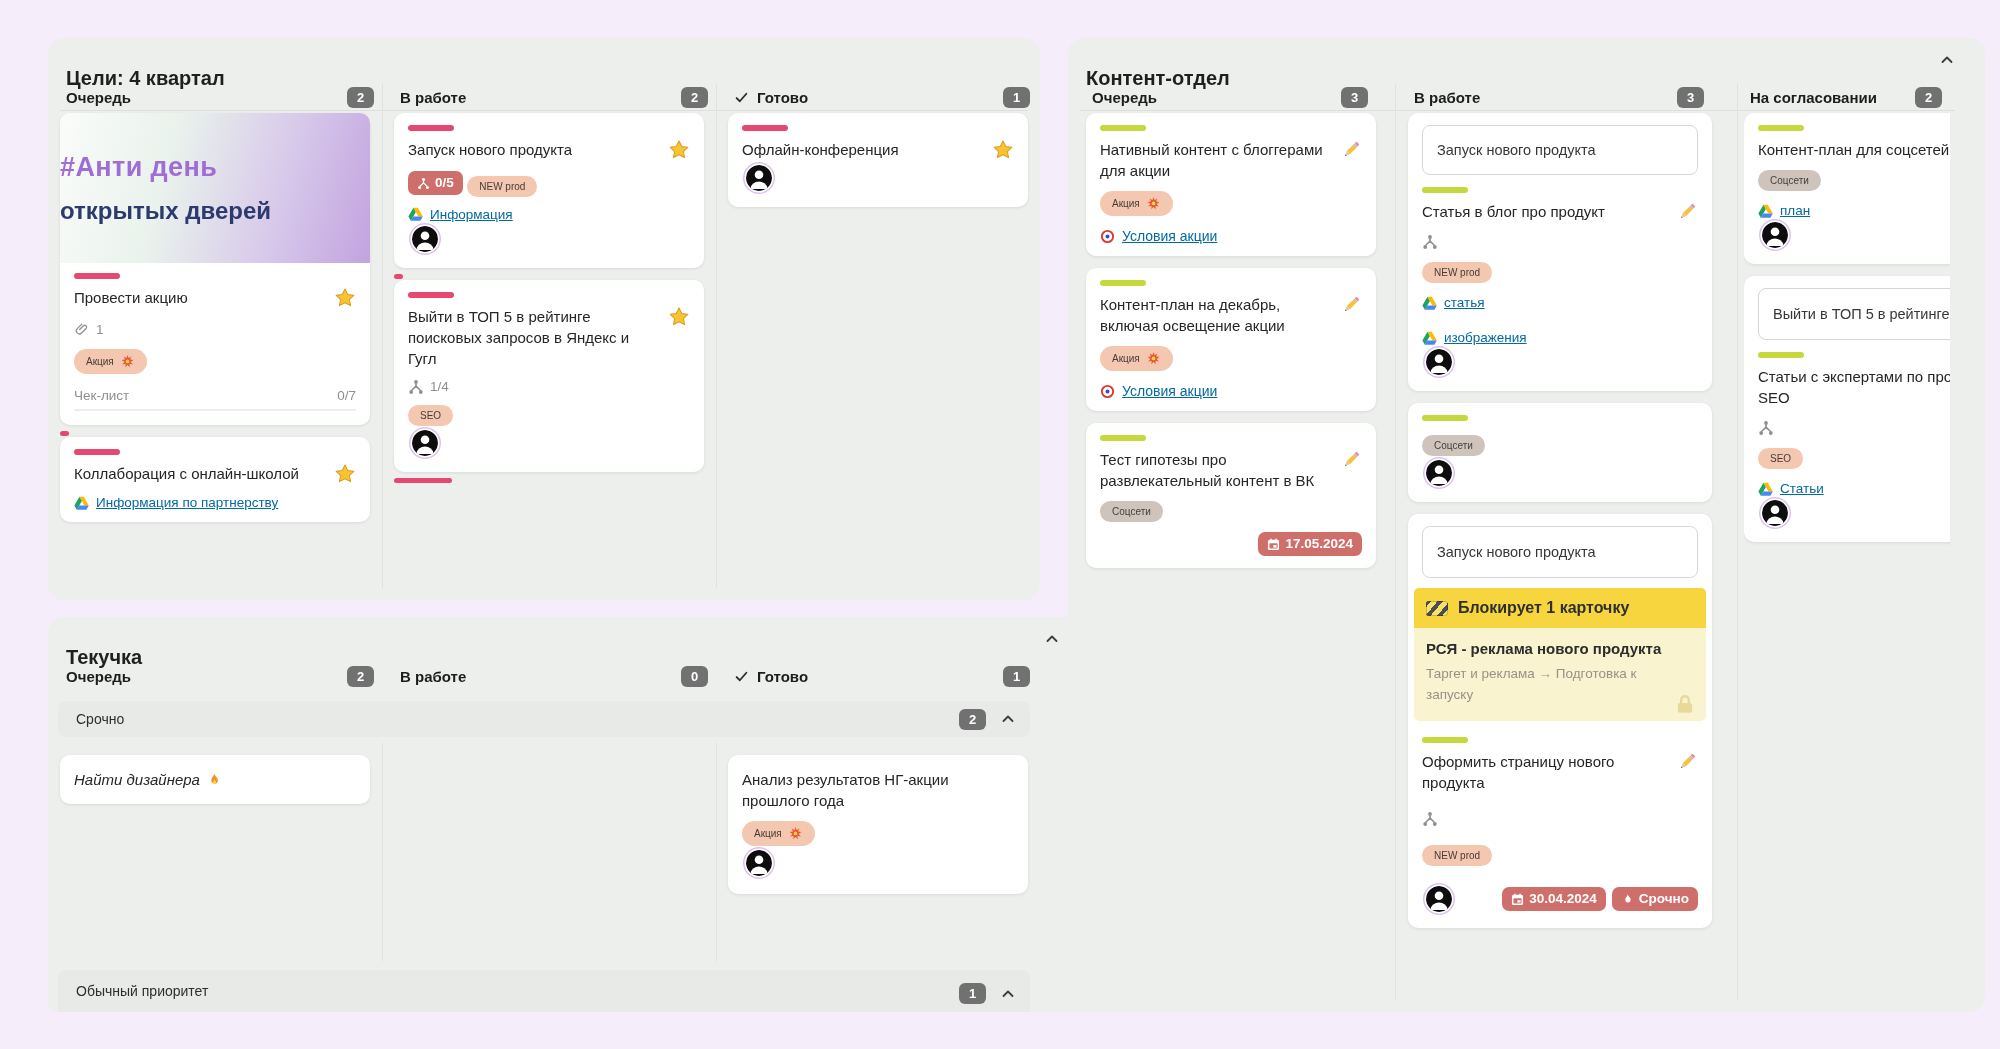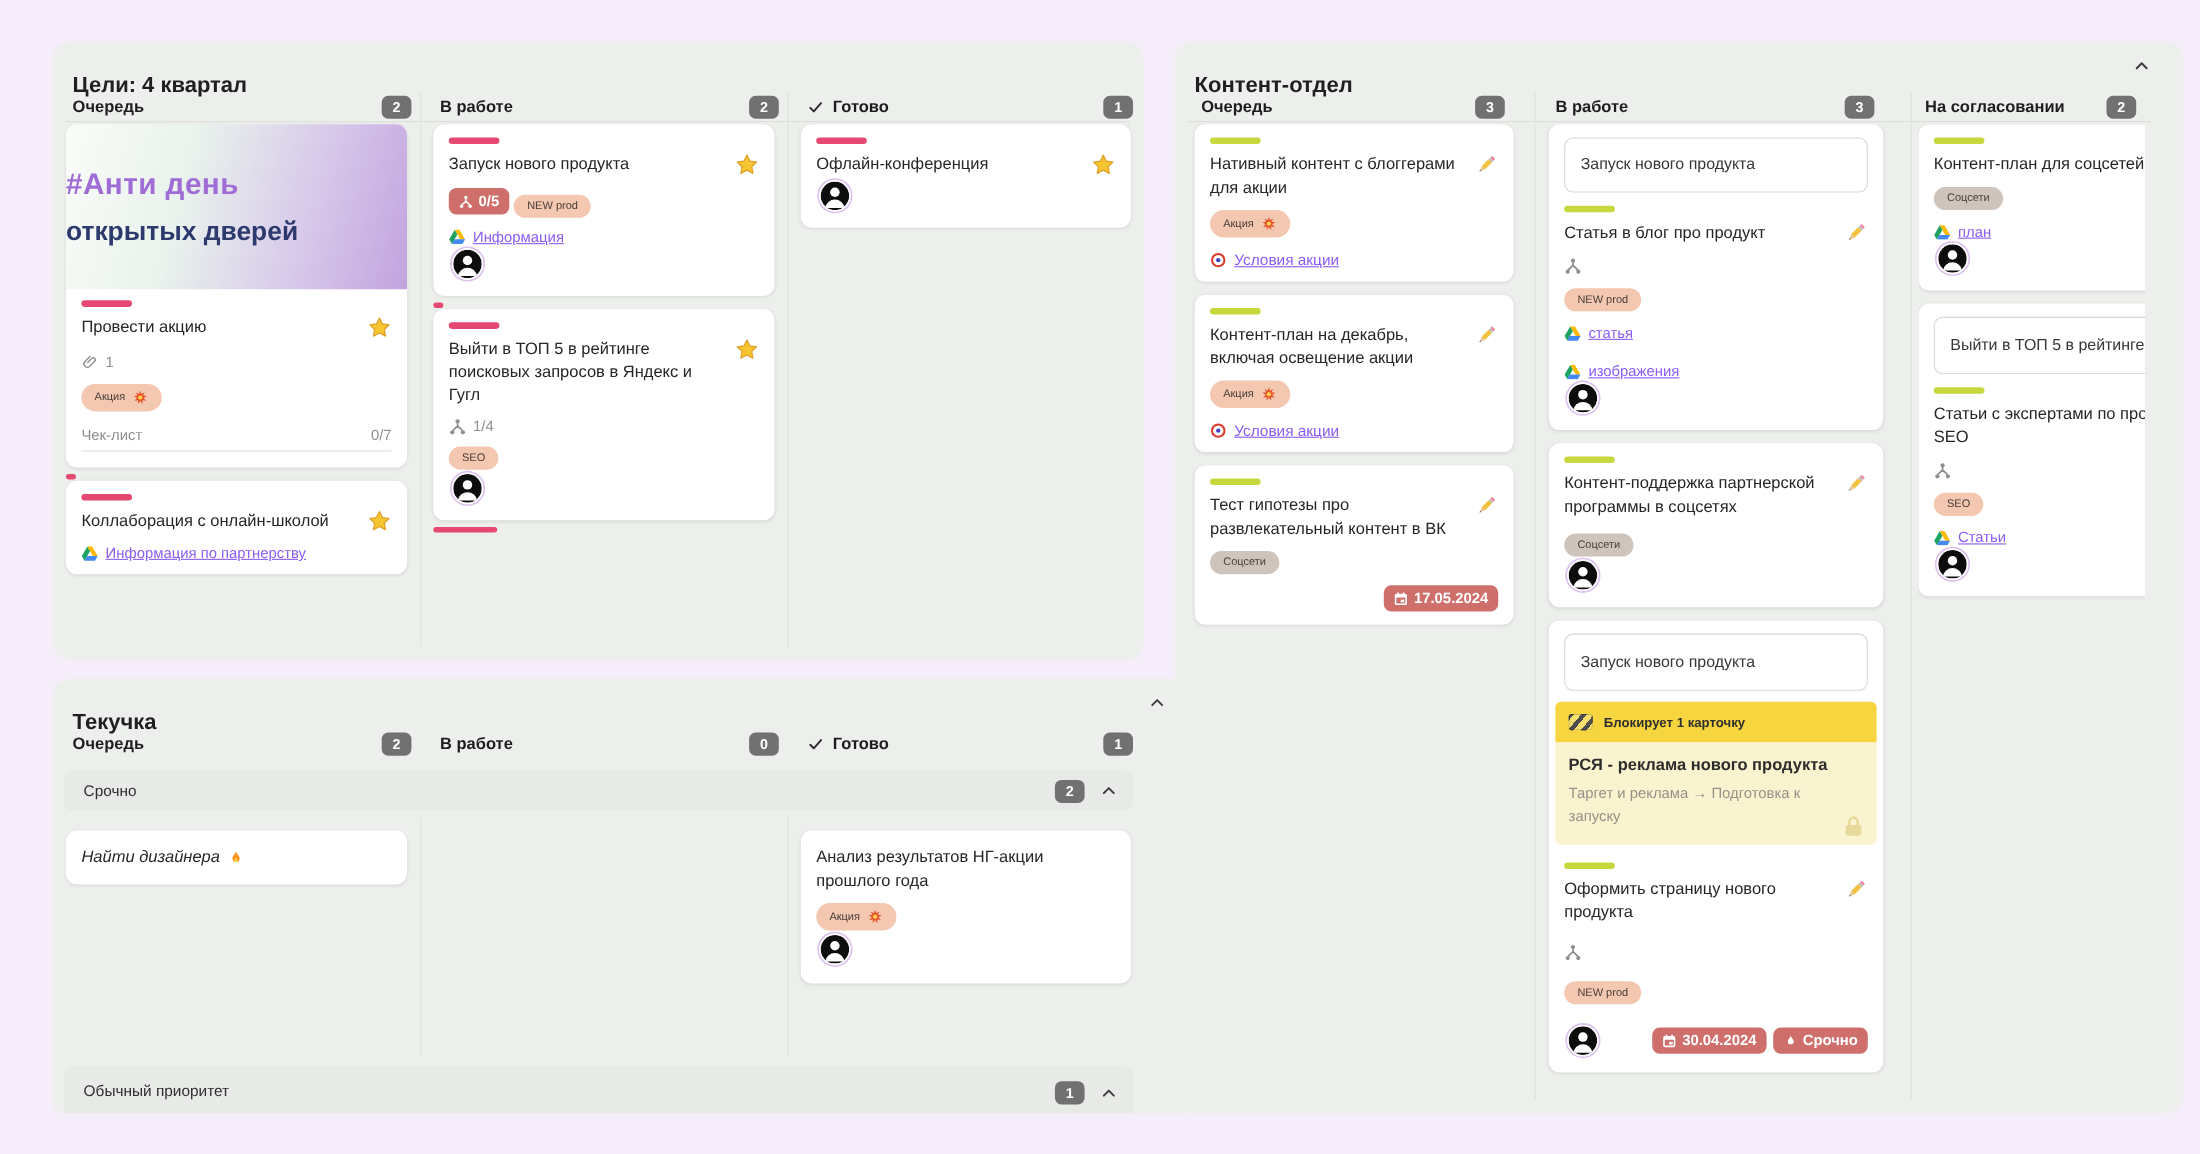--- a/index.html
+++ b/index.html
@@ -26,25 +26,25 @@
   .title-row{display:flex;justify-content:space-between;align-items:flex-start;gap:8px;margin-top:8px;}
   .card-title{font-size:15px;line-height:21px;color:#262626;flex:1;}
   .nowrap{white-space:nowrap;}
   .row{display:flex;align-items:center;gap:6px;}
   .mt8{margin-top:20px;}.mt10{margin-top:10px;}.mt12{margin-top:12px;}.mt14{margin-top:14px;}.mt16{margin-top:16px;}.mt18{margin-top:18px;}
   .muted{color:#8f8f8f;font-size:13.5px;}
   .tag{display:inline-flex;align-items:center;gap:6px;padding:5px 12px;border-radius:15px;font-size:10px;color:#453c37;width:max-content;}
   .tag.peach{background:#f4c7b1;}
   .tag.taupe{background:#cfc4bc;color:#474039;}
   .red-badge{display:inline-flex;align-items:center;gap:5px;background:#cf6f6c;color:#fff;font-size:13.5px;font-weight:700;border-radius:7px;padding:4px 9px;width:max-content;line-height:1.2;}
-  .link-row{display:flex;align-items:center;gap:7px;font-size:13.5px;font-weight:500;color:#8b5cf6;}
+  .link-row{display:flex;align-items:center;gap:7px;font-size:13.5px;font-weight:500;color:#0369a1;}
   .link-text{text-decoration:underline;cursor:pointer;white-space:nowrap;}
   .avatar{width:26px;height:26px;border-radius:50%;overflow:hidden;box-shadow:0 0 0 1.5px #fff,0 0 0 3px #dcc3ee;margin:4px;flex-shrink:0;cursor:pointer;}
   .parent-box{border:1px solid #d6d6d6;border-radius:8px;padding:16px 14px;font-size:14.5px;color:#373737;white-space:nowrap;overflow:hidden;background:#fff;cursor:pointer;}
-  .banner{background:#f6d53e;margin:10px -8px 0;padding:11px 12px;display:flex;gap:10px;align-items:center;font-size:12px;font-weight:700;color:#2f2f2f;border-radius:5px 5px 0 0;}
+  .banner{background:#f6d53e;margin:10px -8px 0;padding:11px 12px;display:flex;gap:10px;align-items:center;font-size:16px;font-weight:700;color:#2f2f2f;border-radius:5px 5px 0 0;}
   .stripes{width:22px;height:15px;border-radius:3px;background:repeating-linear-gradient(130deg,#4e4e4e 0 4px,#f7e06b 4px 9px);box-shadow:inset 0 0 0 1px rgba(0,0,0,.2);flex-shrink:0;}
   .blocked{background:#faf3cf;margin:0 -8px;padding:12px 12px 16px;position:relative;border-radius:0 0 5px 5px;}
   .blocked-title{font-size:15px;font-weight:700;color:#2c2c2c;}
   .blocked-path{font-size:13.5px;color:#989188;line-height:21px;margin-top:6px;max-width:230px;}
   .lock-ic{position:absolute;right:10px;bottom:6px;opacity:.9;}
   .cover{height:150px;border-radius:10px 10px 0 0;background:linear-gradient(105deg,#fafcf9 0%,#e9f2ec 35%,#d7c8ea 70%,#c2a3df 100%);display:flex;flex-direction:column;align-items:flex-start;justify-content:center;gap:14px;}
   .cover-l1{font-size:27px;font-weight:700;color:#a06cd5;letter-spacing:.4px;}
   .cover-l2{font-size:24px;font-weight:700;color:#2c3a6e;}
   .check-row{display:flex;justify-content:space-between;align-items:center;}
   .checkline{height:2px;background:#ececec;border-radius:1px;margin-top:6px;}
@@ -524,34 +524,20 @@
           <span class="link-text">изображения</span>
         </div>
       <div class="avatar mt10"><span class="ic-person"><svg width="26" height="26" viewBox="0 0 26 26">
               <circle cx="13" cy="13" r="13" fill="#0d0d0d"></circle>
               <circle cx="13" cy="9.8" r="4.3" fill="#fff"></circle>
               <path d="M4.2 24a8.9 8.9 0 0117.6 0z" fill="#fff"></path>
             </svg></span></div>
     </article>
     <article class="card">
       <div class="label-bar lime"></div>
-      <div class="title-row">
-        <div class="card-title">Контент-поддержка партнерской программы в соцсетях</div>
-        <span class="pencil-ic ic-pencil">
-            <svg width="21" height="21" viewBox="0 0 24 24">
-              <g transform="rotate(45 12 12)">
-                <rect x="9.5" y="1.5" width="5" height="3.2" rx="1.2" fill="#ee8ea2"></rect>
-                <rect x="9.5" y="4.7" width="5" height="2" fill="#b9bec4"></rect>
-                <rect x="9.5" y="6.7" width="5" height="10.3" fill="#f3c23f"></rect>
-                <path d="M9.5 17L12 22.5 14.5 17Z" fill="#e8c49a"></path>
-                <path d="M11.2 20.8L12 22.5l.8-1.7z" fill="#4a4a4a"></path>
-              </g>
-            </svg>
-          </span>
-      </div>
       <div class="mt14 tag taupe">
           <span>Соцсети</span>
         </div>
       <div class="avatar mt10"><span class="ic-person"><svg width="26" height="26" viewBox="0 0 26 26">
               <circle cx="13" cy="13" r="13" fill="#0d0d0d"></circle>
               <circle cx="13" cy="9.8" r="4.3" fill="#fff"></circle>
               <path d="M4.2 24a8.9 8.9 0 0117.6 0z" fill="#fff"></path>
             </svg></span></div>
     </article>
     <article class="card">

